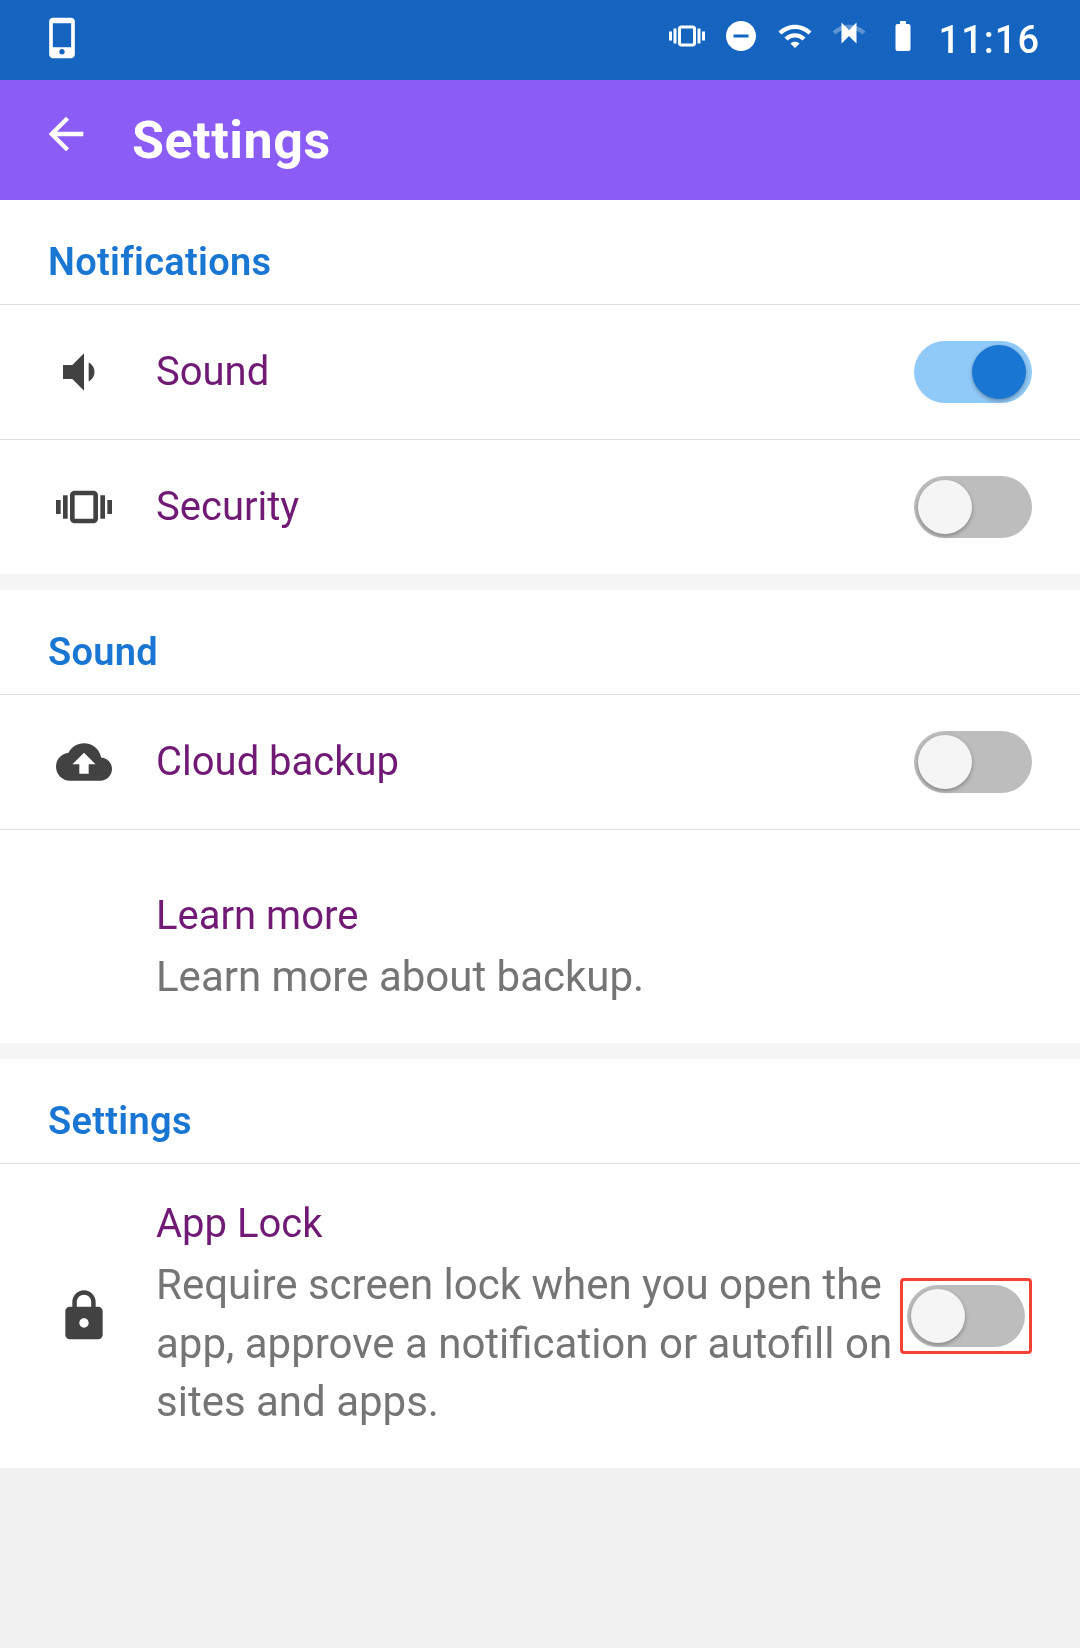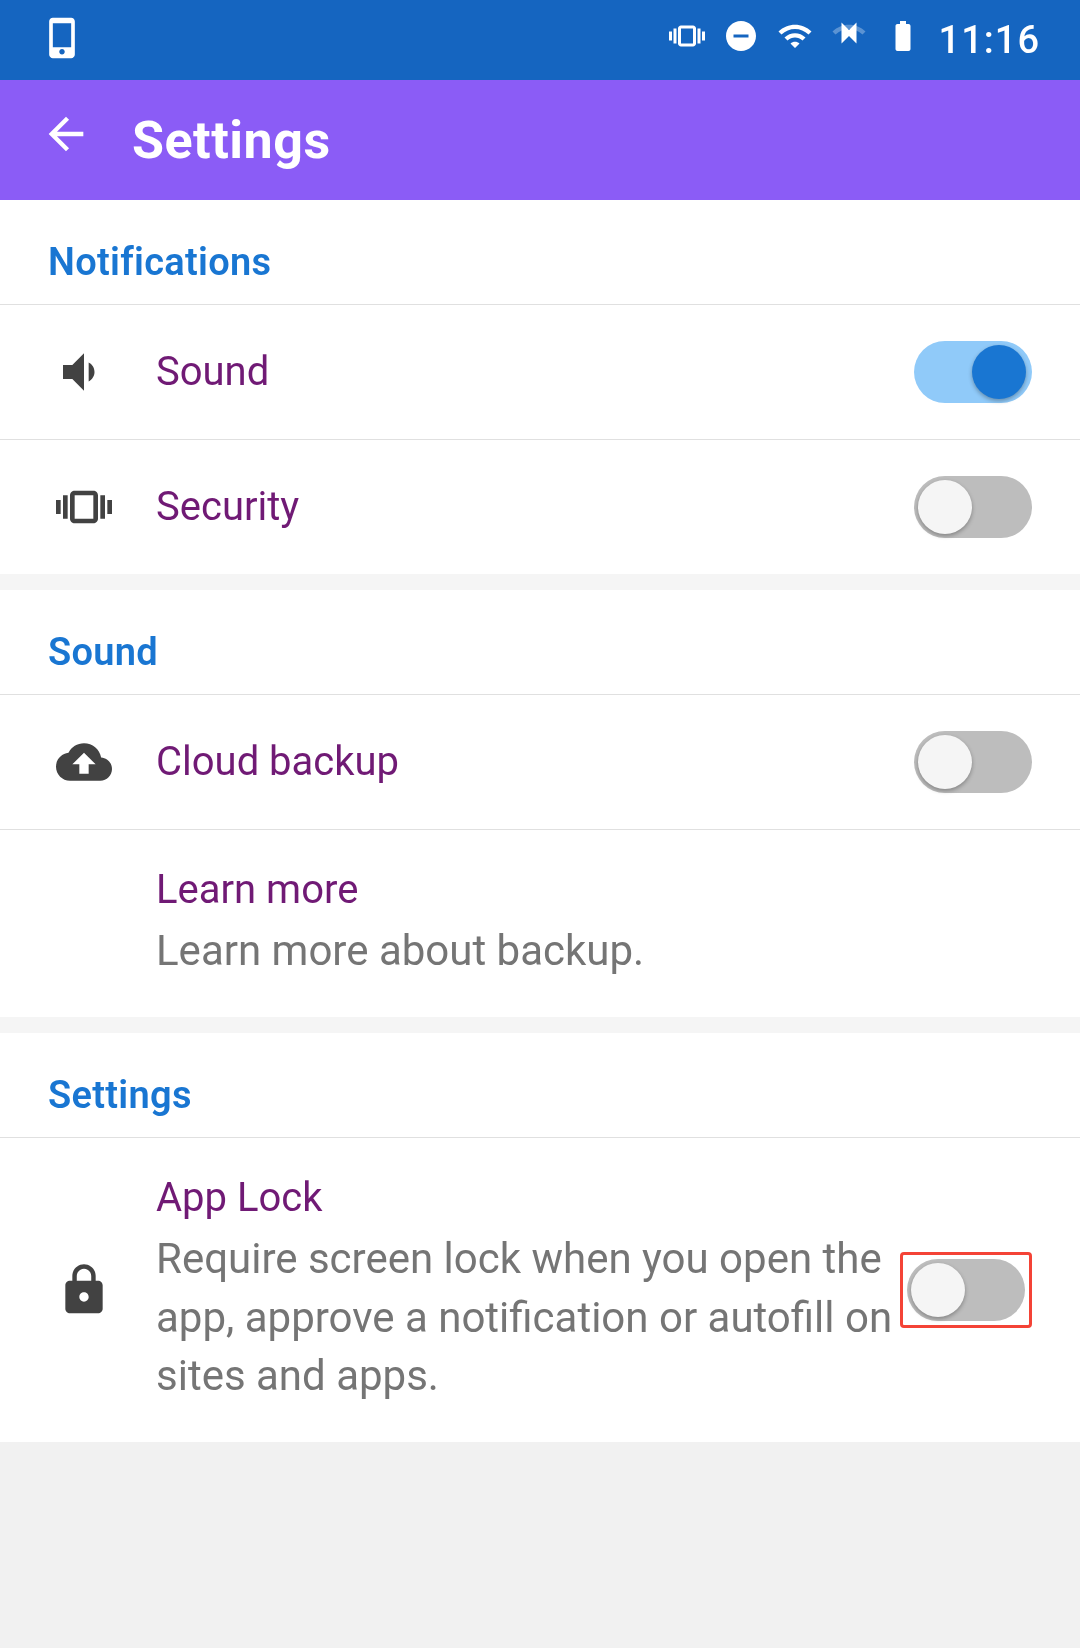--- a/index.html
+++ b/index.html
@@ -312,21 +312,21 @@
       </div>
       <div class="toggle-container">
         <div class="toggle">
           <div class="toggle-track off"></div>
           <div class="toggle-thumb off"></div>
         </div>
       </div>
     </div>
 
     <div class="setting-row no-icon" style="border-top: 1px solid #e0e0e0;">
-      <div class="setting-content" style="margin-left: 108px;">
+      <div class="setting-content" style="margin-left: 108px; margin-top: 26px;">
         <div class="setting-title">Learn more</div>
         <div class="setting-subtitle">Learn more about backup.</div>
       </div>
     </div>
   </div>
 
   <div class="section">
     <div class="section-header">Settings</div>
 
     <div class="setting-row">

